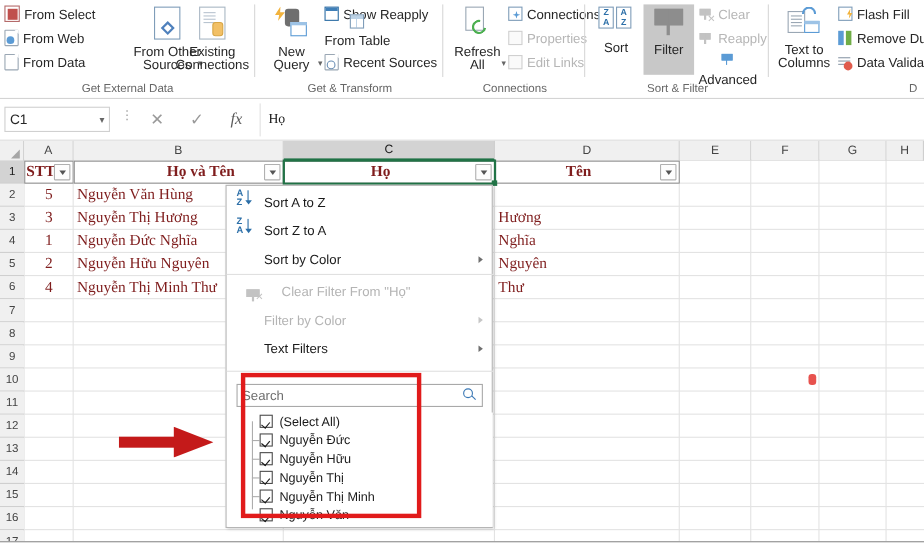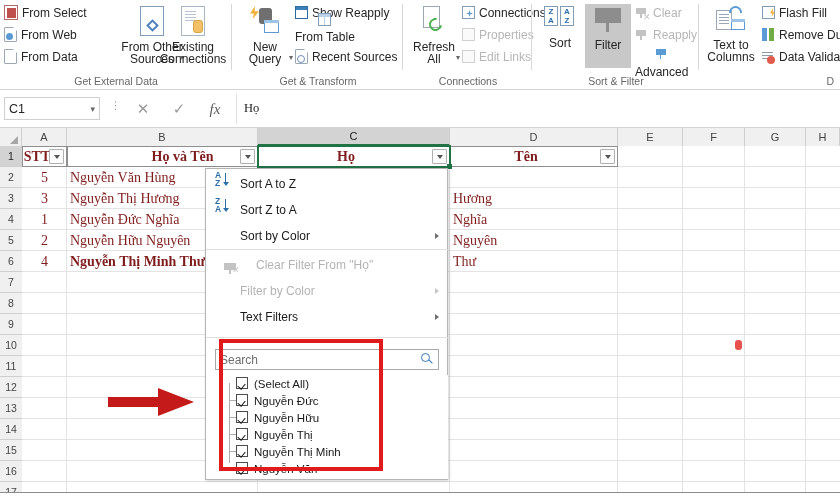--- a/index.html
+++ b/index.html
@@ -479,21 +479,21 @@
 
     <div class="cell num" style="left:0;top:63px;width:45px;">1</div>
     <div class="cell" style="left:45px;top:63px;width:191px;">Nguyễn Đức Nghĩa</div>
     <div class="cell" style="left:428px;top:63px;width:168px;">Nghĩa</div>
 
     <div class="cell num" style="left:0;top:84px;width:45px;">2</div>
     <div class="cell" style="left:45px;top:84px;width:191px;">Nguyễn Hữu Nguyên</div>
     <div class="cell" style="left:428px;top:84px;width:168px;">Nguyên</div>
 
     <div class="cell num" style="left:0;top:105px;width:45px;">4</div>
-    <div class="cell" style="left:45px;top:105px;width:191px;font-weight:bold;">Nguyễn Thị Minh Thư</div>
+    <div class="cell" style="left:45px;top:105px;width:191px;">Nguyễn Thị Minh Thư</div>
     <div class="cell" style="left:428px;top:105px;width:168px;">Thư</div>
   </div>
 </div>
 
 <div id="fmenu">
 
   <div class="mitem" style="top:2px;">
     <span class="mico az" style="position:absolute;left:9px;top:1px;">A<br>Z<span class="dn"></span></span>
     <span class="mtxt">Sort A to Z</span>
   </div>

